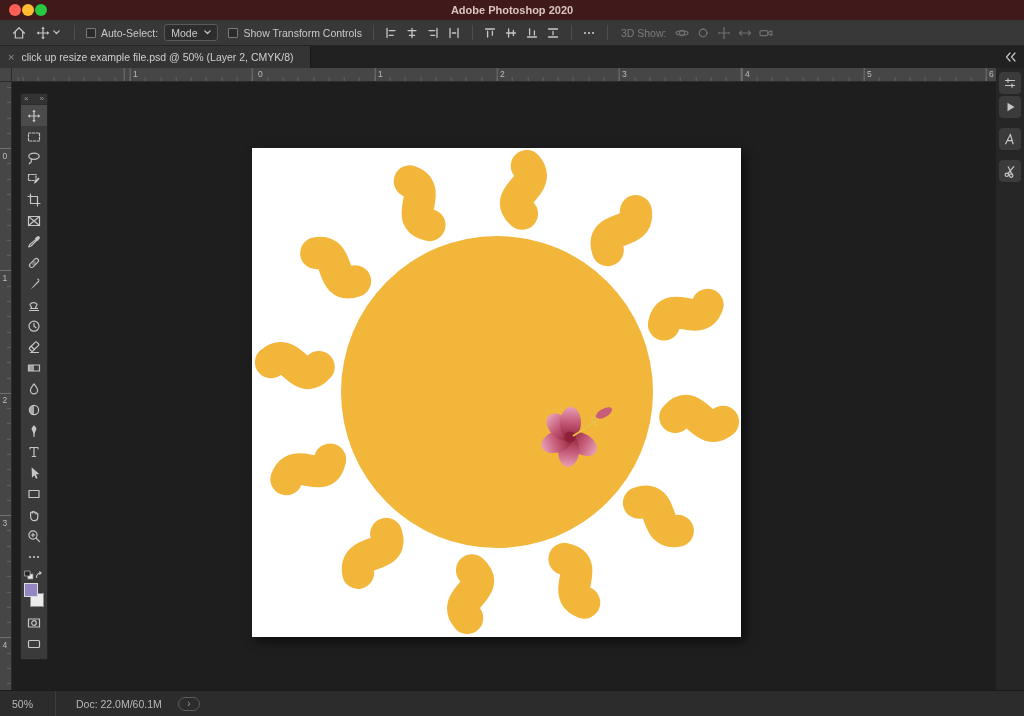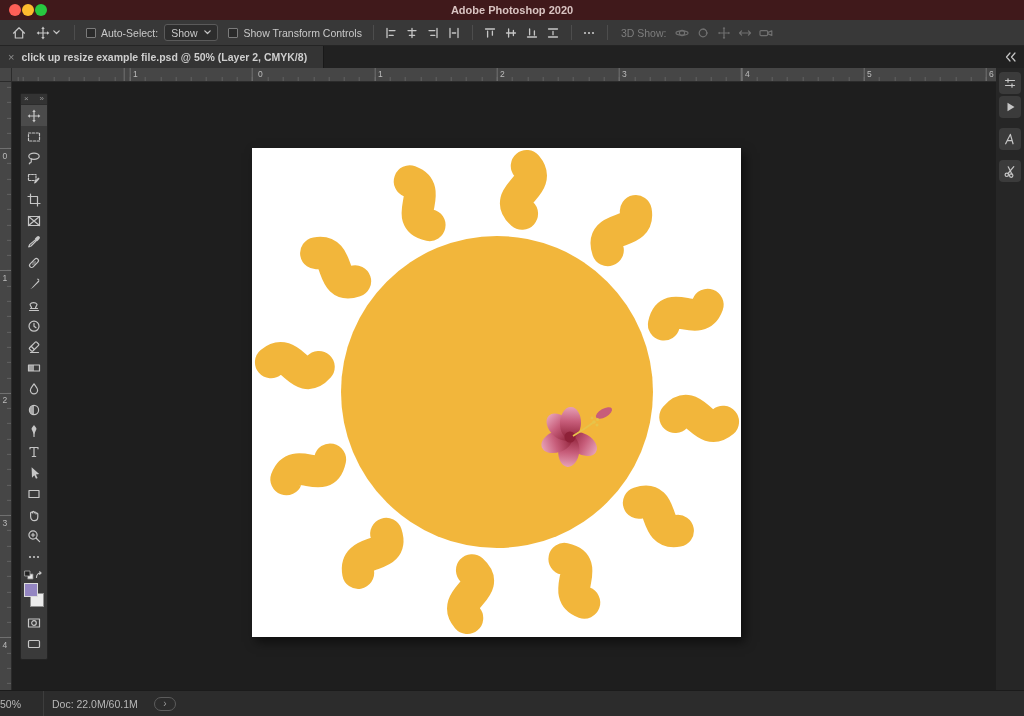--- a/index.html
+++ b/index.html
@@ -32,21 +32,21 @@
   svg.i{stroke:#c6c6c6;fill:none;stroke-width:1.2;stroke-linecap:round;stroke-linejoin:round;display:block}
   svg.i .f{fill:#c6c6c6;stroke:none}
   svg.i.dim{stroke:#6f6f6f} svg.i.dim .f{fill:#6f6f6f}
   svg.i.al{stroke-width:1.3}
 
   
   .tabbar{position:absolute;top:46px;left:0;right:0;height:22px;background:#212121;z-index:18}
   .tab{position:absolute;left:0;top:0;bottom:0;display:flex;align-items:center;background:#343434;
        padding:0 16px 0 8px;border-right:1px solid #191919}
   .tab-close{color:#8d8d8d;font-size:11px;margin-right:7px}
-  .tab-title{color:#cfcfcf;font-weight:bold;white-space:nowrap}
+  .tab-title{color:#cfcfcf;font-weight:normal;white-space:nowrap}
   .collapse-btn{position:absolute;right:7px;top:6px}
 
   
   .ruler-corner{position:absolute;left:0;top:68px;width:12px;height:14px;background:#464646;
                 border-right:1px solid #2b2b2b;border-bottom:1px solid #2b2b2b;z-index:10}
   .hruler{position:absolute;left:12px;top:68px;width:984px;height:14px;background:#464646;
           border-bottom:1px solid #2b2b2b;overflow:hidden;z-index:10}
   .hruler .minor{position:absolute;left:0;right:0;bottom:0;height:4px;
     background:repeating-linear-gradient(to right,#616161 0 1px,transparent 1px 15.29px);background-position-x:10.7px}
   .hruler .major{position:absolute;inset:0;
@@ -79,23 +79,23 @@
   .fg-sw{position:absolute;left:3px;top:2px;width:14px;height:14px;background:var(--fg-swatch,#9486c2);border:1px solid #dcdcdc}
 
   
   .rightstrip{position:absolute;right:0;top:68px;width:28px;bottom:26px;background:#262626;z-index:9}
   .rp-btn{position:absolute;left:3px;width:22px;height:22px;border-radius:4px;background:#3b3b3b;
           display:flex;align-items:center;justify-content:center}
 
   
   .statusbar{position:absolute;left:0;bottom:0;width:100%;height:26px;background:#2c2c2c;
              border-top:1px solid #1b1b1b;display:flex;align-items:center;color:#b8b8b8;z-index:20}
-  .sb-zoom{}
+  .sb-zoom{margin-left:12px}
   .sb-div{width:1px;align-self:stretch;background:#3d3d3d;margin-left:22px}
-  .sb-doc{margin-left:8px}
+  .sb-doc{margin-left:20px}
   .sb-pill{margin-left:16px;width:22px;height:14px;border:1px solid #5c5c5c;border-radius:7px;
            display:flex;align-items:center;justify-content:center;color:#9c9c9c;font-size:10px;line-height:1}
 </style>
 </head>
 <body>
 
 <div id="app">
 
   <div class="titlebar">
     <span class="light l-red"></span>
@@ -118,21 +118,21 @@
       <svg class="i" width="7" height="5" viewBox="0 0 7 5">
           <path d="M.8.8l2.7 2.7L6.2.8"></path>
         </svg>
     </span>
     <span class="vsep"></span>
     <label class="cb-group">
       <span class="checkbox"></span>
       <span>Auto-Select:</span>
     </label>
     <span class="select">
-      <span>Show</span>
+      <span>Mode</span>
       <svg class="i" width="7" height="5" viewBox="0 0 7 5">
           <path d="M.8.8l2.7 2.7L6.2.8"></path>
         </svg>
     </span>
     <label class="cb-group">
       <span class="checkbox"></span>
       <span>Show Transform Controls</span>
     </label>
     <span class="vsep"></span>
     <span class="ob-btn">

